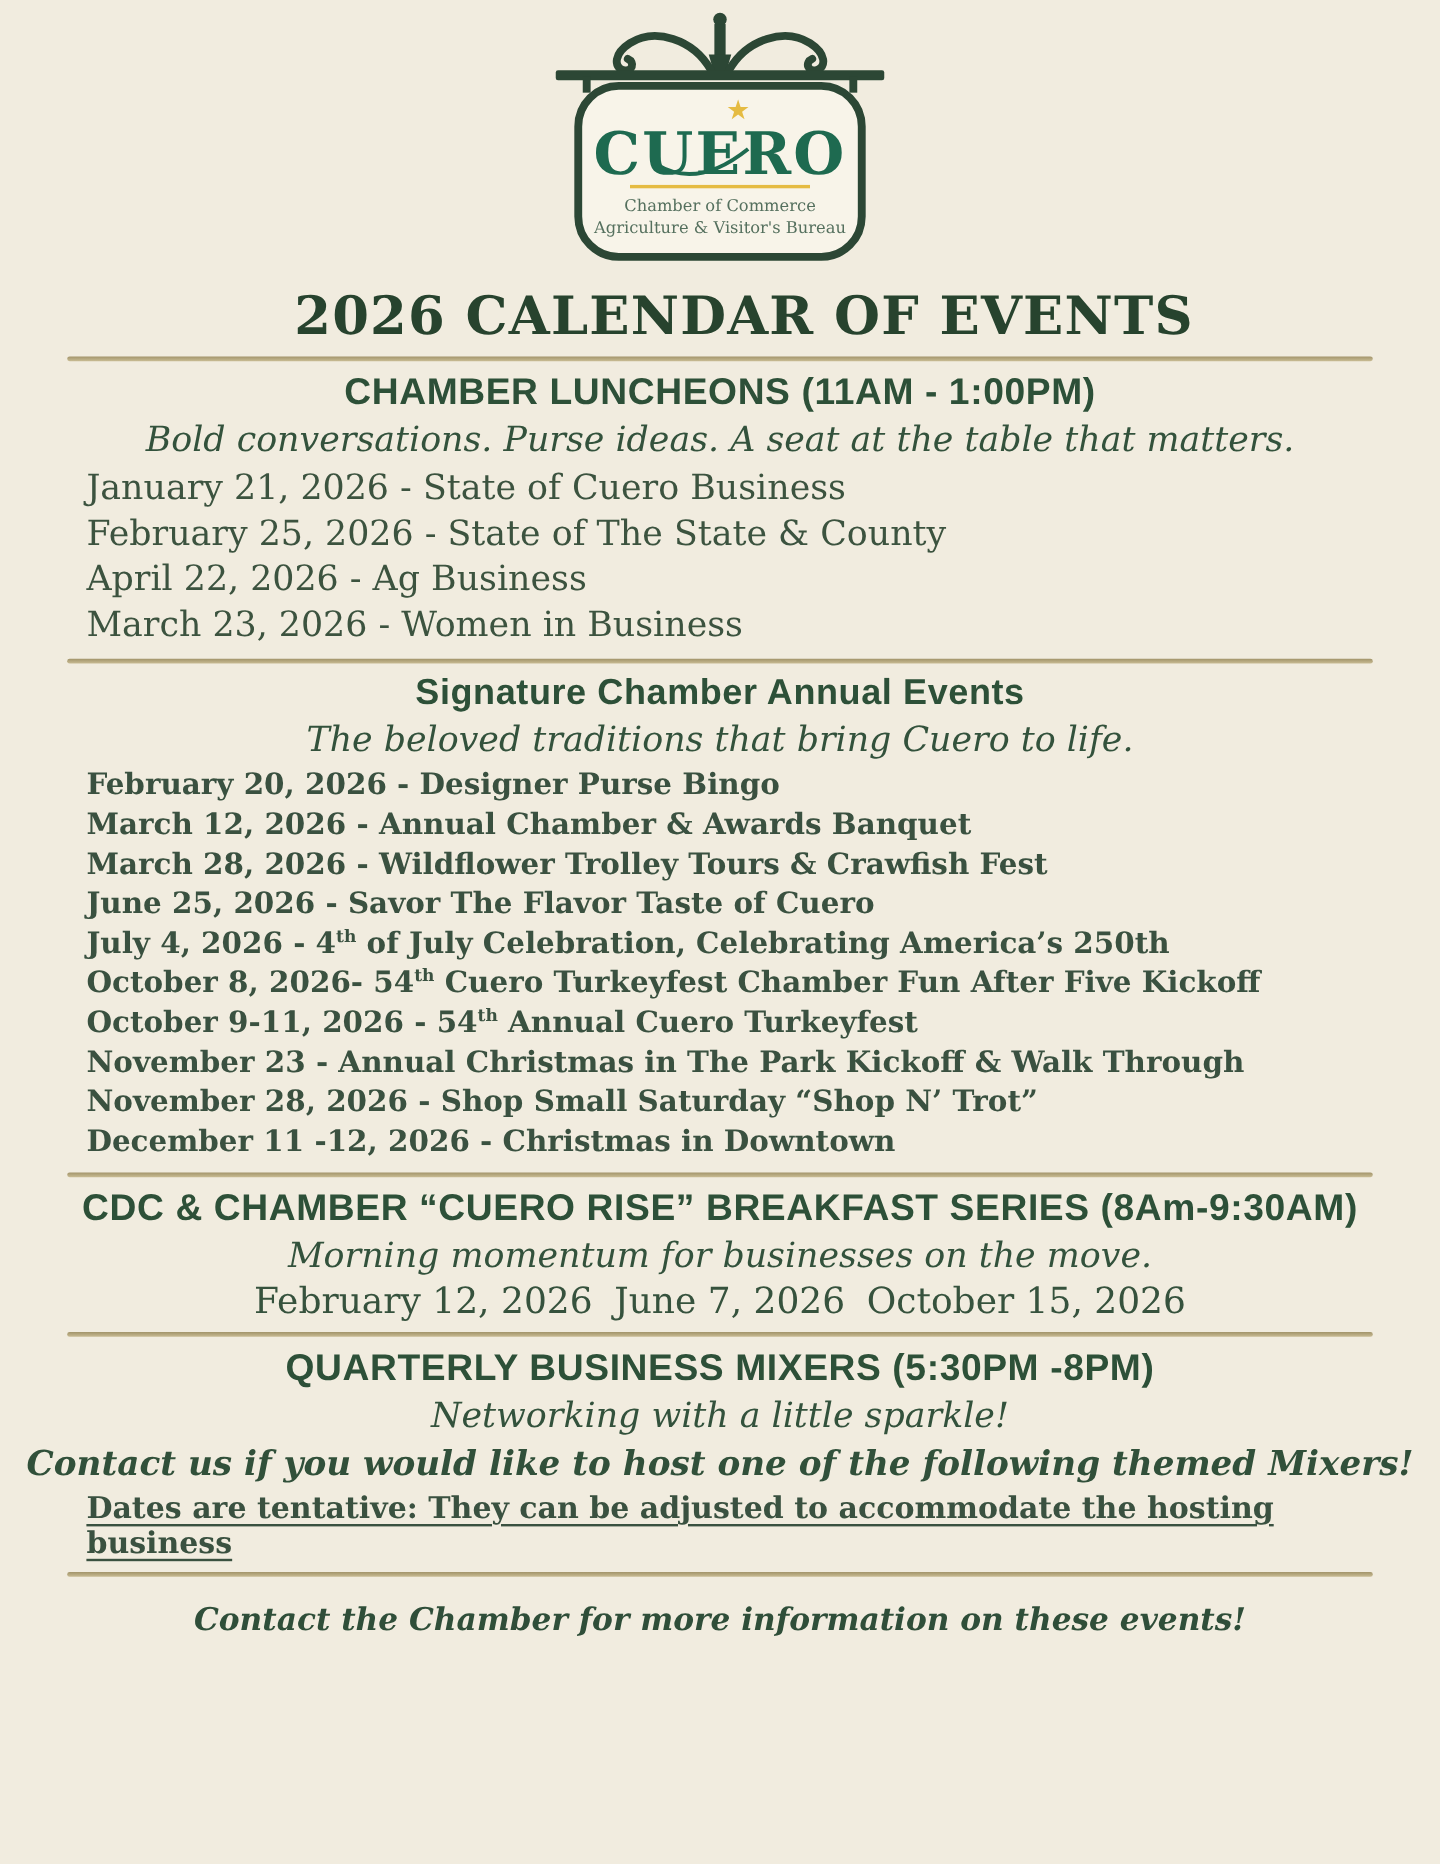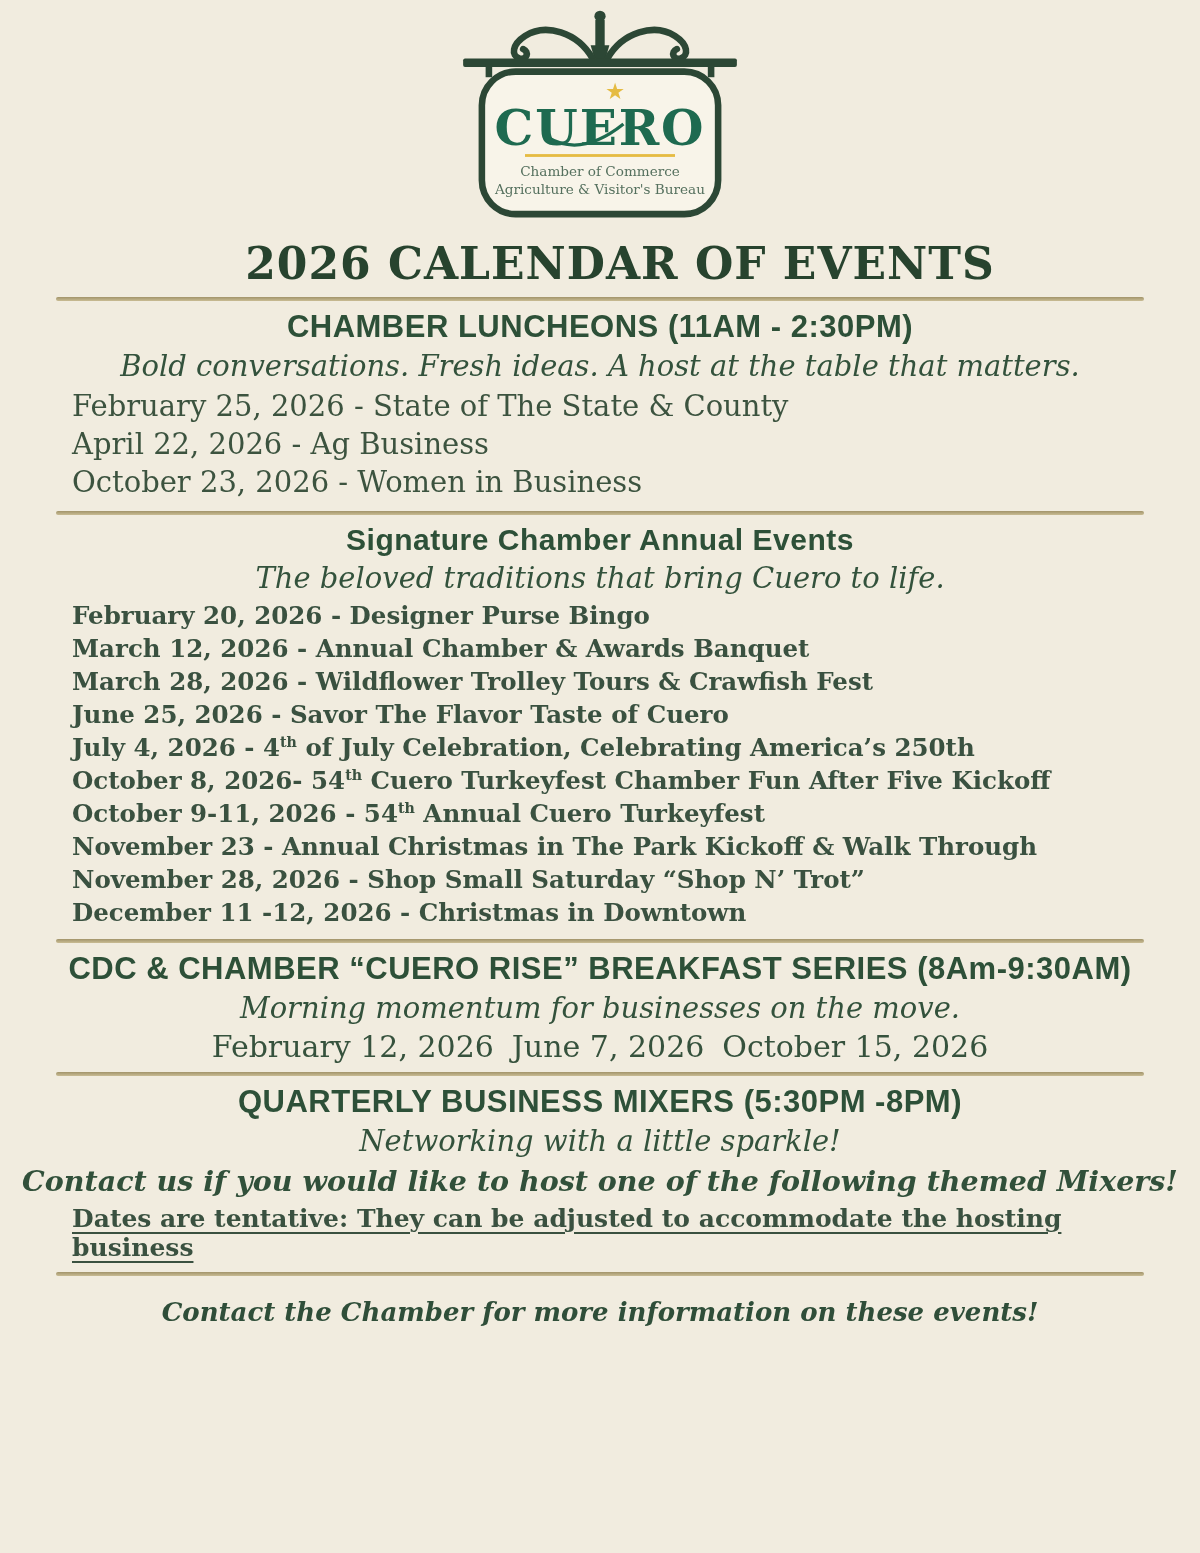--- a/index.html
+++ b/index.html
@@ -113,26 +113,27 @@
       <text x="160" y="179" text-anchor="middle" font-family="DejaVu Serif, serif" font-size="14.5" fill="var(--subtitle-green)">Chamber of Commerce</text>
       <text x="160" y="199" text-anchor="middle" font-family="DejaVu Serif, serif" font-size="14.5" fill="var(--subtitle-green)">Agriculture &amp; Visitor's Bureau</text>
     </svg>
   </div>
 
   <h1 class="page-title">2026 CALENDAR OF EVENTS</h1>
 
   <hr class="divider">
 
   <section>
-    <h2 class="section-heading">CHAMBER LUNCHEONS (11AM - 2:30PM)</h2>
-    <p class="tagline">Bold conversations. Fresh ideas. A host at the table that matters.</p>
+    <h2 class="section-heading">CHAMBER LUNCHEONS (11AM - 1:00PM)</h2>
+    <p class="tagline">Bold conversations. Purse ideas. A seat at the table that matters.</p>
     <div class="event-list">
+        <div class="event-line lg">January 21, 2026 - State of Cuero Business</div>
         <div class="event-line lg">February 25, 2026 - State of The State &amp; County</div>
         <div class="event-line lg">April 22, 2026 - Ag Business</div>
-        <div class="event-line lg">October 23, 2026 - Women in Business</div>
+        <div class="event-line lg">March 23, 2026 - Women in Business</div>
       </div>
   </section>
 
   <hr class="divider">
 
   <section>
     <h2 class="section-heading smaller">Signature Chamber Annual Events</h2>
     <p class="tagline">The beloved traditions that bring Cuero to life.</p>
     <div class="event-list">
         <div class="event-line sm">February 20, 2026 - Designer Purse Bingo</div>

